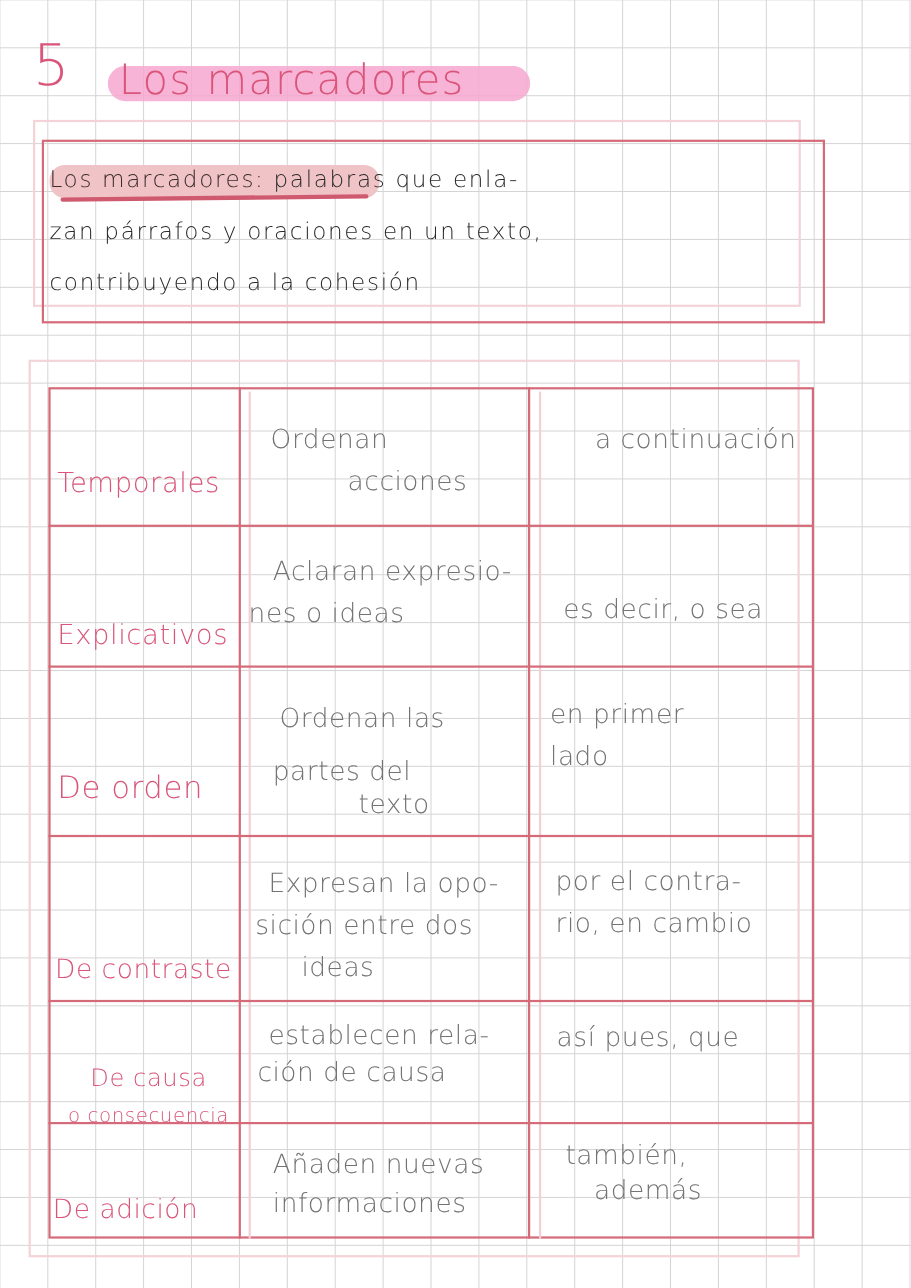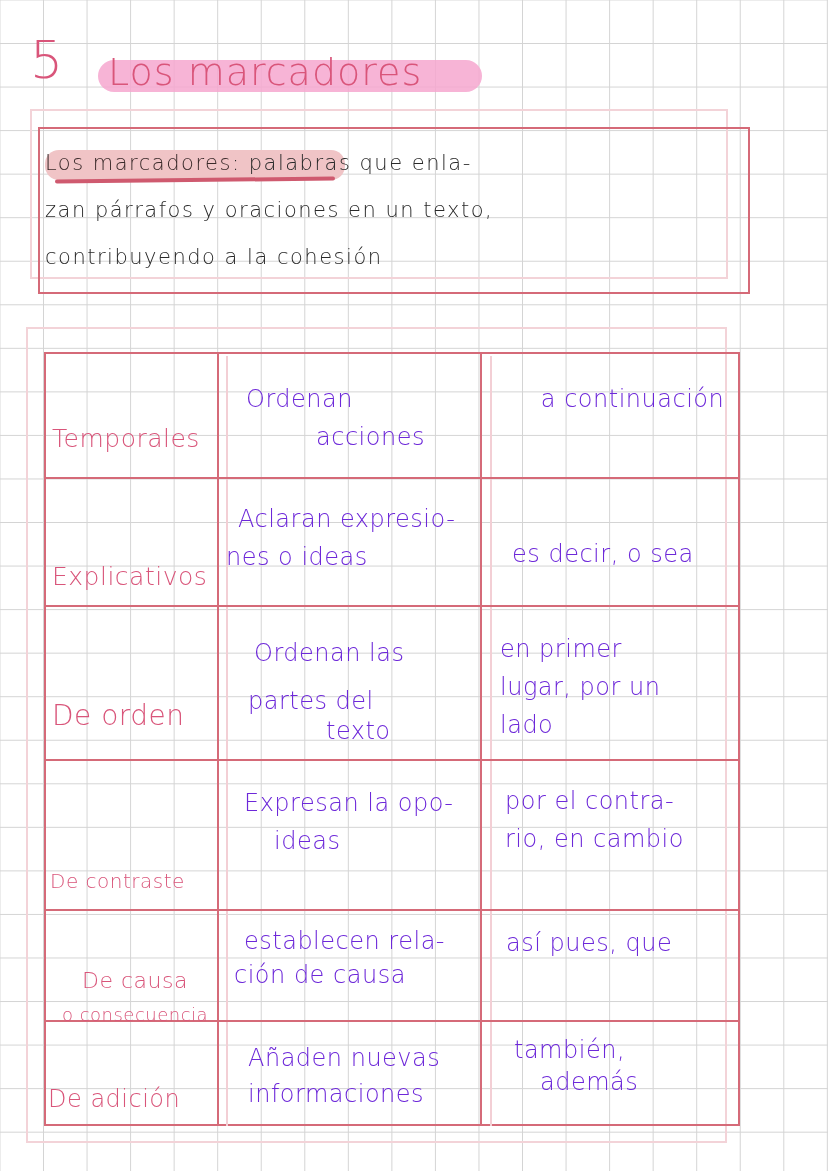--- a/index.html
+++ b/index.html
@@ -8,21 +8,21 @@
       background-color: #ffffff;
       background-image:
         linear-gradient(to right, #d4d4d4 1px, transparent 1px),
         linear-gradient(to bottom, #d4d4d4 1px, transparent 1px);
       background-size: 43.55px 43.55px;
       background-position: 43px 43px;
       font-family: "DejaVu Sans", sans-serif;
     }
     .hand { font-family: "DejaVu Sans", sans-serif; font-weight: 300; }
     .pink { color: #d9557a; margin-top: 40px; }
-    .ink { color: #6d28d9; }
+    .ink { color: #737373; }
 
     
     #title-number { position: absolute; left: 30px; top: 30px; font-size: 52px; line-height: 60px; color: #d9557a; font-weight: 200; }
     #title-highlight { position: absolute; left: 98px; top: 60px; width: 384px; height: 32px; background: #f6a7cf; border-radius: 16px; opacity: 0.85; }
     #title-text { position: absolute; left: 108px; top: 45px; font-size: 38px; line-height: 54px; color: #d9557a; letter-spacing: 1px; }
 
     
     #def-pale { position: absolute; left: 30px; top: 109px; width: 698px; height: 170px; border: 2px solid #f3d3d8; box-sizing: border-box; }
     #def-box { position: absolute; left: 38px; top: 127px; width: 712px; height: 167px; border: 2px solid #d56a78; box-sizing: border-box; }
     #def-term-hl { position: absolute; left: 45px; top: 150px; width: 300px; height: 30px; background: #f0c4c6; border-radius: 14px; }
@@ -75,42 +75,42 @@
 <div class="cell hand ink" style="left:246px;top:380px;width:228px">
   <div>Ordenan</div>
   <div style="padding-left:70px">acciones</div>
 </div>
 <div class="cell hand ink" style="left:530px;top:380px;width:205px;text-align:center">
   <div>a continuación</div>
 </div>
 
 <div class="cell hand pink" style="left:52px;top:518px">Explicativos</div>
 <div class="cell hand ink" style="left:226px;top:500px;width:250px">
-  <div style="padding-left:12px">Aclaran expresio-</div>
+  <div style="padding-left:22px">Aclaran expresio-</div>
   <div>nes o ideas</div>
 </div>
 <div class="cell hand ink" style="left:512px;top:535px;width:220px">
   <div>es decir, o sea</div>
 </div>
 
 <div class="cell hand pink" style="left:52px;top:657px;font-size:28px">De orden</div>
 <div class="cell hand ink" style="left:248px;top:634px;width:228px">
   <div style="padding-left:6px;margin-bottom:10px">Ordenan las</div>
   <div>partes del</div>
   <div style="padding-left:78px;margin-top:-8px">texto</div>
 </div>
 <div class="cell hand ink" style="left:500px;top:630px;width:220px">
   <div>en primer</div>
-  <div>lugar, por un</div>
   <div>lado</div>
 </div>
 
-<div class="cell hand pink" style="left:50px;top:822px;font-size:20px">De contraste</div>
+<div class="cell hand pink" style="left:50px;top:822px;font-size:24px">De contraste</div>
 <div class="cell hand ink" style="left:232px;top:784px;width:246px">
   <div style="padding-left:12px">Expresan la opo-</div>
+  <div>sición entre dos</div>
   <div style="padding-left:42px">ideas</div>
 </div>
 <div class="cell hand ink" style="left:505px;top:782px;width:230px">
   <div>por el contra-</div>
   <div>rio, en cambio</div>
 </div>
 
 <div class="cell hand pink" style="left:52px;top:924px;width:166px;font-size:22px;line-height:34px;text-align:center">
   <div>De causa</div>
   <div style="font-size:18px;white-space:nowrap">o consecuencia</div>

